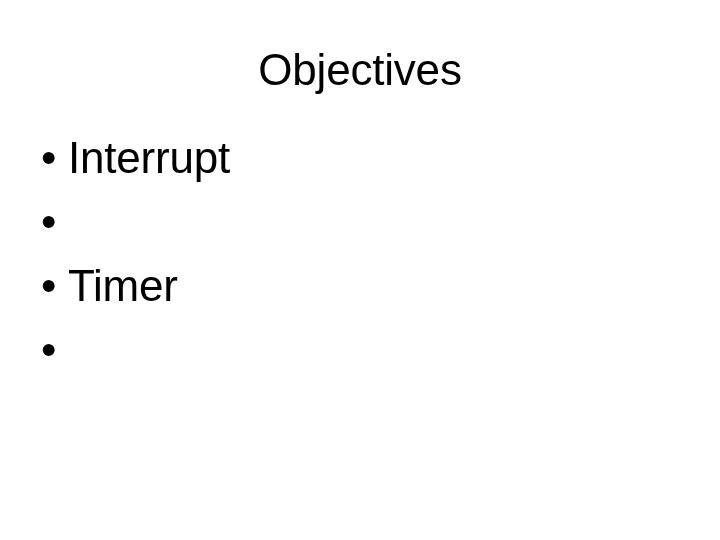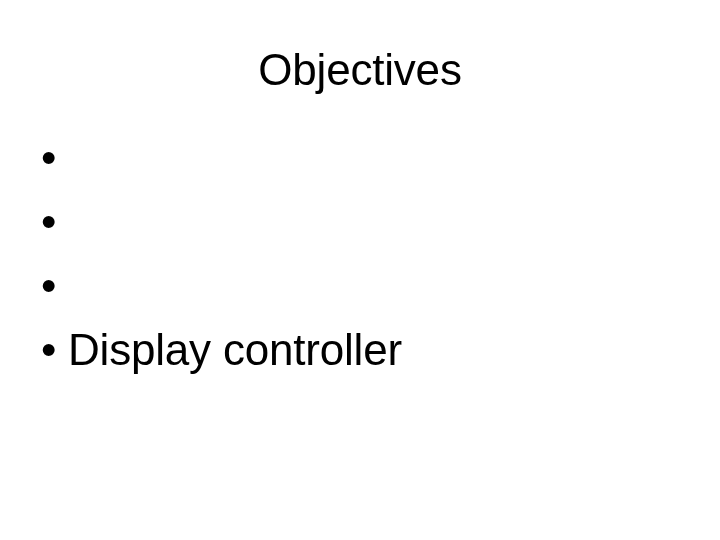--- a/index.html
+++ b/index.html
@@ -79,30 +79,31 @@
 <body>
 
 <div id="slide">
 
   <div id="slide-title">Objectives</div>
 
   <ul id="bullet-list">
 
     <li class="bullet-item">
       <span class="bullet-marker">•</span>
+      <span class="bullet-text">Interrupt</span>
     </li>
 
     <li class="bullet-item">
       <span class="bullet-marker">•</span>
     </li>
 
     <li class="bullet-item">
       <span class="bullet-marker">•</span>
+      <span class="bullet-text">Timer</span>
     </li>
 
     <li class="bullet-item">
       <span class="bullet-marker">•</span>
-      <span class="bullet-text">Display controller</span>
     </li>
 
   </ul>
 
 </div>
 
 </body></html>

